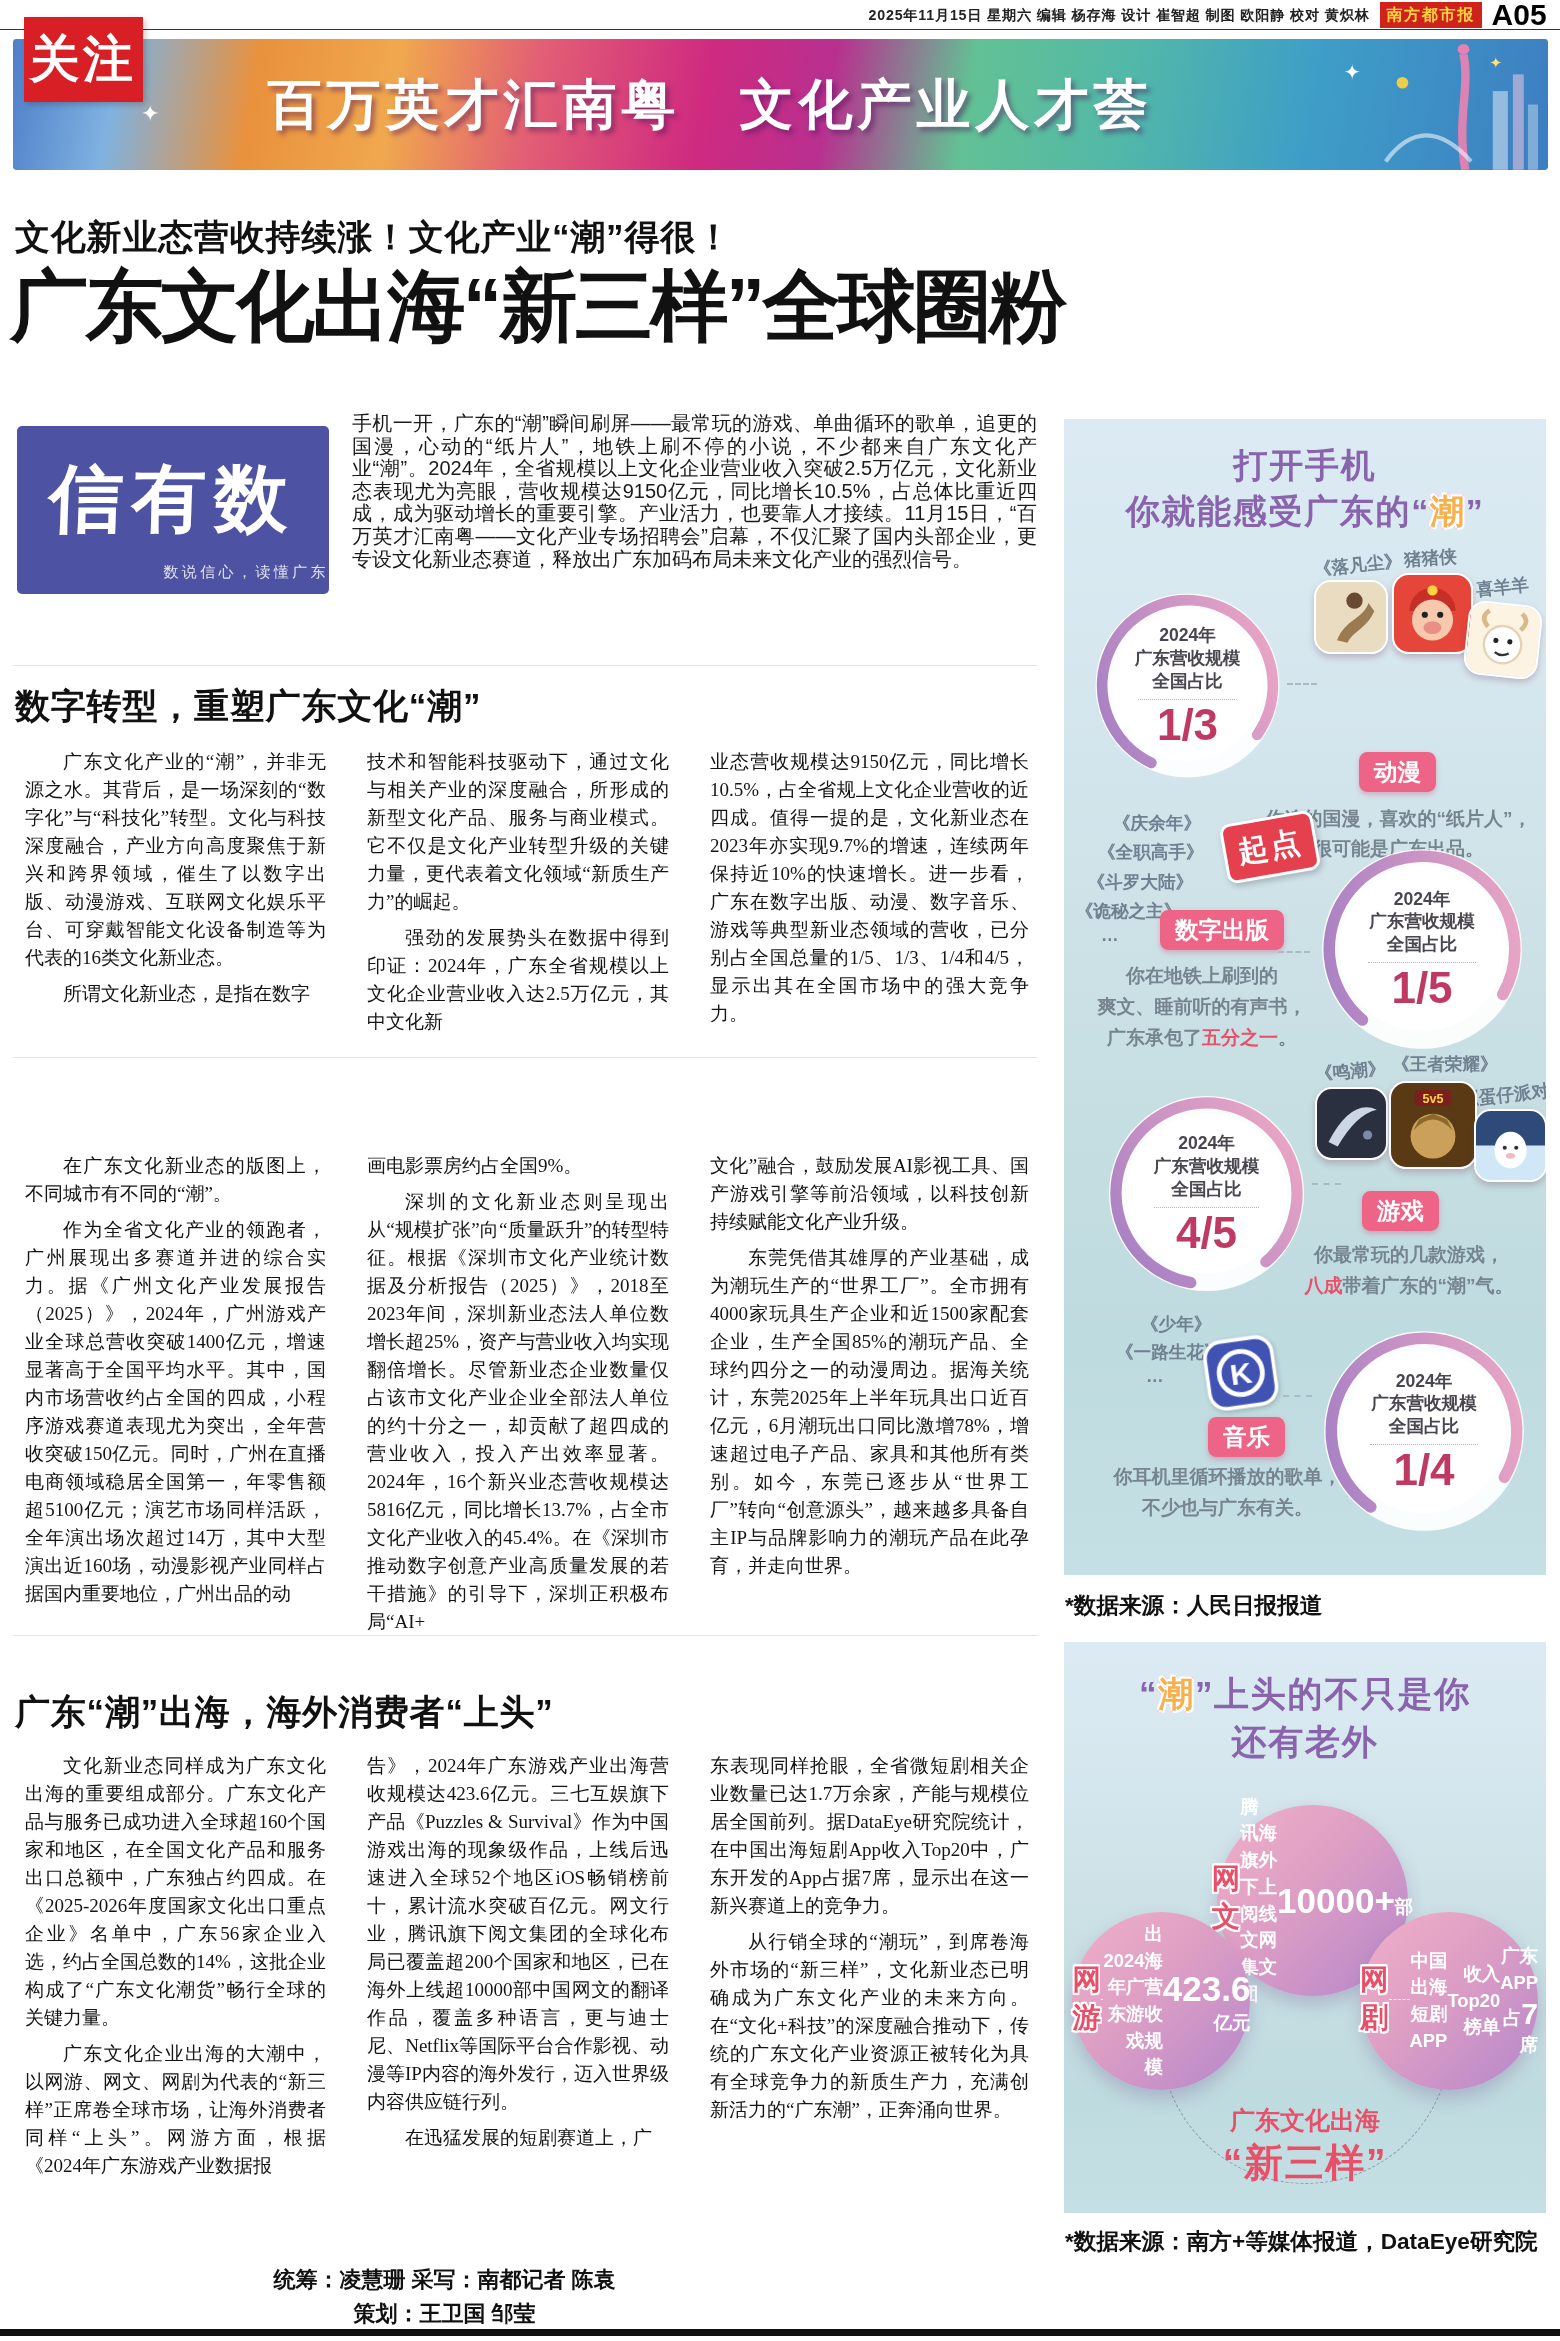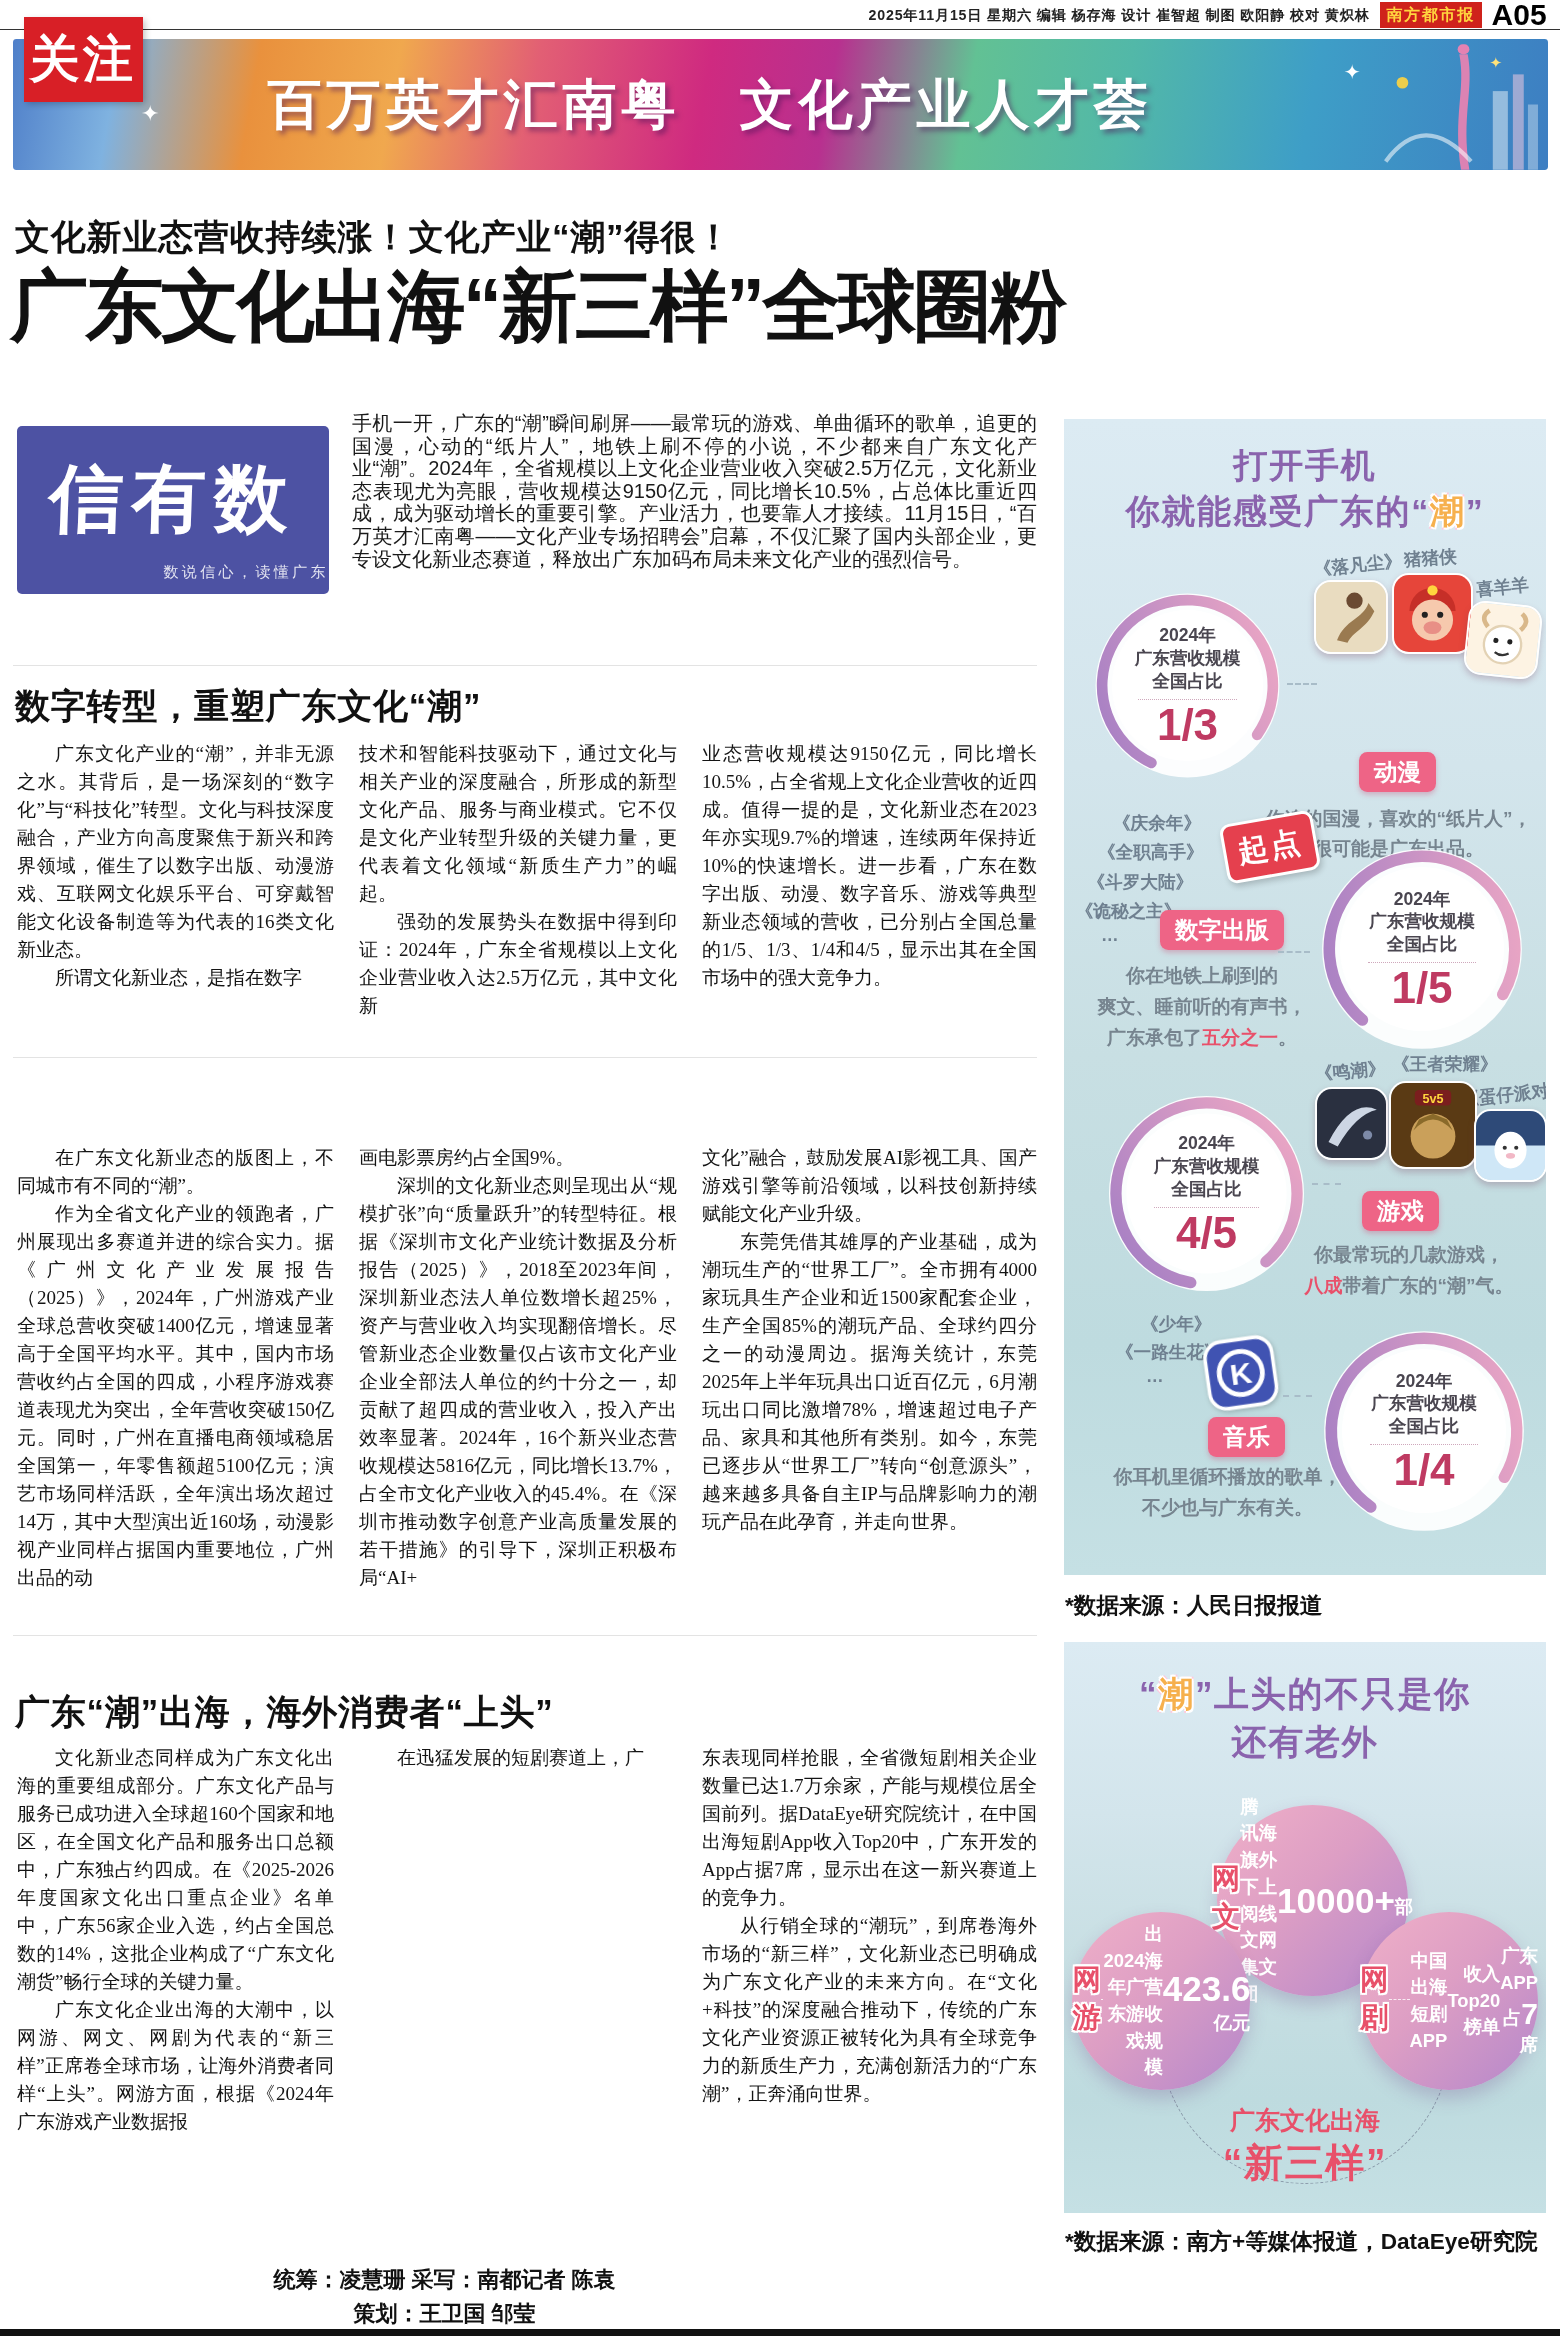--- a/index.html
+++ b/index.html
@@ -36,21 +36,21 @@
     font-size:15px;letter-spacing:3.4px}
 
   .intro{position:absolute;left:352px;top:412px;width:685px;height:164px;font-size:20px;line-height:22.6px;
     text-align:justify;font-weight:500;color:#1a1a1a}
 
   .rule{position:absolute;left:13.4px;width:1024px;border-top:1.7px solid #e3e3e3}
   .sec-h{position:absolute;left:15px;font-size:35px;font-weight:800;letter-spacing:0.8px}
 
   .col{position:absolute;overflow:hidden;font-family:"Liberation Serif","DejaVu Serif",serif;
        font-size:19px;line-height:28px;text-align:justify;color:#141414}
-  .col p{margin:0;text-indent:2em}
+  .col p{margin:8px;text-indent:2em}
   .col p.cont{text-indent:0}
 
   
   .panel{position:absolute;left:1064px;width:482px;overflow:hidden;
     background:linear-gradient(180deg,#dcebf3 0%,#d3e5ec 30%,#c8dfe3 55%,#bedbdf 80%,#c5e0e4 100%)}
   .ptitle{position:absolute;left:0;width:100%;text-align:center;color:#8a63ad;font-weight:900;font-size:34px;letter-spacing:1.7px}
   .chao{color:#f6b04d;text-shadow:1.7px 0 #fff,-1.7px 0 #fff,0 1.7px #fff,0 -1.7px #fff,1.7px 1.7px #fff,-1.7px -1.7px #fff,1.7px -1.7px #ffc9de,-1.7px 1.7px #ffc9de}
 
   .stat{position:absolute}
   .stat svg{position:absolute;left:0;top:0;width:100%;height:100%}
@@ -166,20 +166,21 @@
     <p class="cont">文化”融合，鼓励发展AI影视工具、国产游戏引擎等前沿领域，以科技创新持续赋能文化产业升级。</p>
       <p>东莞凭借其雄厚的产业基础，成为潮玩生产的“世界工厂”。全市拥有4000家玩具生产企业和近1500家配套企业，生产全国85%的潮玩产品、全球约四分之一的动漫周边。据海关统计，东莞2025年上半年玩具出口近百亿元，6月潮玩出口同比激增78%，增速超过电子产品、家具和其他所有类别。如今，东莞已逐步从“世界工厂”转向“创意源头”，越来越多具备自主IP与品牌影响力的潮玩产品在此孕育，并走向世界。</p>
   </div>
 
   <div class="sec-h" style="top:1689px">广东“潮”出海，海外消费者“上头”</div>
   <div class="col" style="left:17px;top:1744px;width:317px;height:490px">
     <p>文化新业态同样成为广东文化出海的重要组成部分。广东文化产品与服务已成功进入全球超160个国家和地区，在全国文化产品和服务出口总额中，广东独占约四成。在《2025-2026年度国家文化出口重点企业》名单中，广东56家企业入选，约占全国总数的14%，这批企业构成了“广东文化潮货”畅行全球的关键力量。</p>
       <p>广东文化企业出海的大潮中，以网游、网文、网剧为代表的“新三样”正席卷全球市场，让海外消费者同样“上头”。网游方面，根据《2024年广东游戏产业数据报</p>
   </div>
   <div class="col" style="left:359px;top:1744px;width:318px;height:490px">
+    <p class="cont">告》，2024年广东游戏产业出海营收规模达423.6亿元。三七互娱旗下产品《Puzzles &amp; Survival》作为中国游戏出海的现象级作品，上线后迅速进入全球52个地区iOS畅销榜前十，累计流水突破百亿元。网文行业，腾讯旗下阅文集团的全球化布局已覆盖超200个国家和地区，已在海外上线超10000部中国网文的翻译作品，覆盖多种语言，更与迪士尼、Netflix等国际平台合作影视、动漫等IP内容的海外发行，迈入世界级内容供应链行列。</p>
       <p>在迅猛发展的短剧赛道上，广</p>
   </div>
   <div class="col" style="left:702px;top:1744px;width:335px;height:490px">
     <p class="cont">东表现同样抢眼，全省微短剧相关企业数量已达1.7万余家，产能与规模位居全国前列。据DataEye研究院统计，在中国出海短剧App收入Top20中，广东开发的App占据7席，显示出在这一新兴赛道上的竞争力。</p>
       <p>从行销全球的“潮玩”，到席卷海外市场的“新三样”，文化新业态已明确成为广东文化产业的未来方向。在“文化+科技”的深度融合推动下，传统的广东文化产业资源正被转化为具有全球竞争力的新质生产力，充满创新活力的“广东潮”，正奔涌向世界。</p>
   </div>
 
   <div class="panel" style="top:419px;height:1156px">
     <div class="ptitle" style="top:23.5px">打开手机</div>
     <div class="ptitle" style="top:70px">

